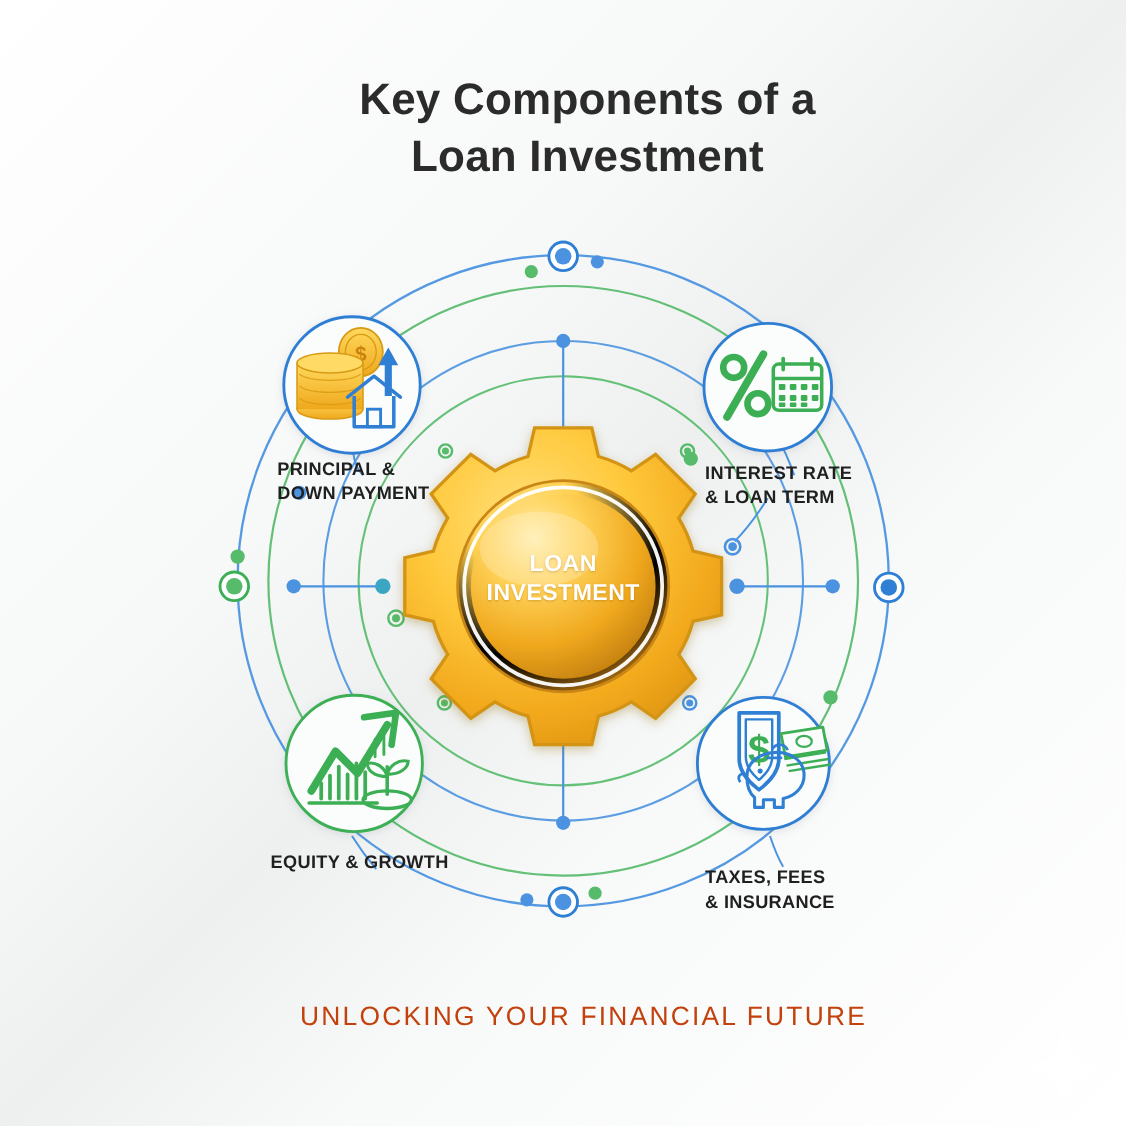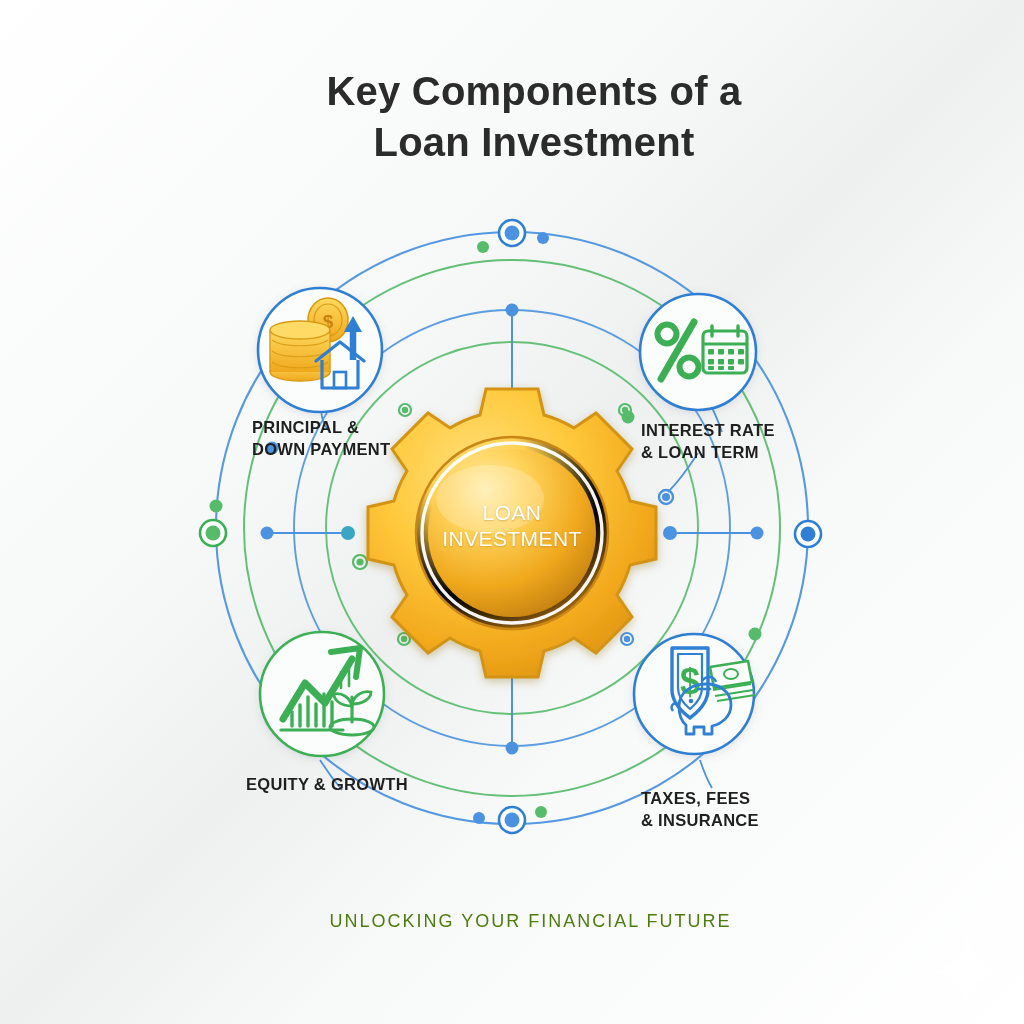--- a/index.html
+++ b/index.html
@@ -59,39 +59,39 @@
   .nl-br { left: 641px; top: 788px; width: 200px; text-align: left; }
 
   
   .gear-text {
     position: absolute;
     left: 404px;
     top: 500px;
     width: 216px;
     text-align: center;
     color: #ffffff;
-    font-weight: 400;
+    font-weight: 700;
     font-size: 21px;
     line-height: 1.26;
     letter-spacing: 0.4px;
     text-shadow: 0 1px 2px rgba(140,90,0,.35);
     pointer-events: none;
     white-space: pre-line;
   }
 
   
   .footer-tagline {
     position: absolute;
     left: 0; right: 0;
     top: 911px;
     text-align: center;
-    font-size: 18px;
+    font-size: 24px;
     font-weight: 300;
     letter-spacing: 2.0px;
-    color: #4d7c0f;
+    color: #c2410c;
     font-family: "Liberation Sans", sans-serif;
     margin-left: 37px;
   }
 </style>
 </head>
 <body>
 
 <div id="stage">
 
   <svg class="layer" viewBox="0 0 1024 1024">

